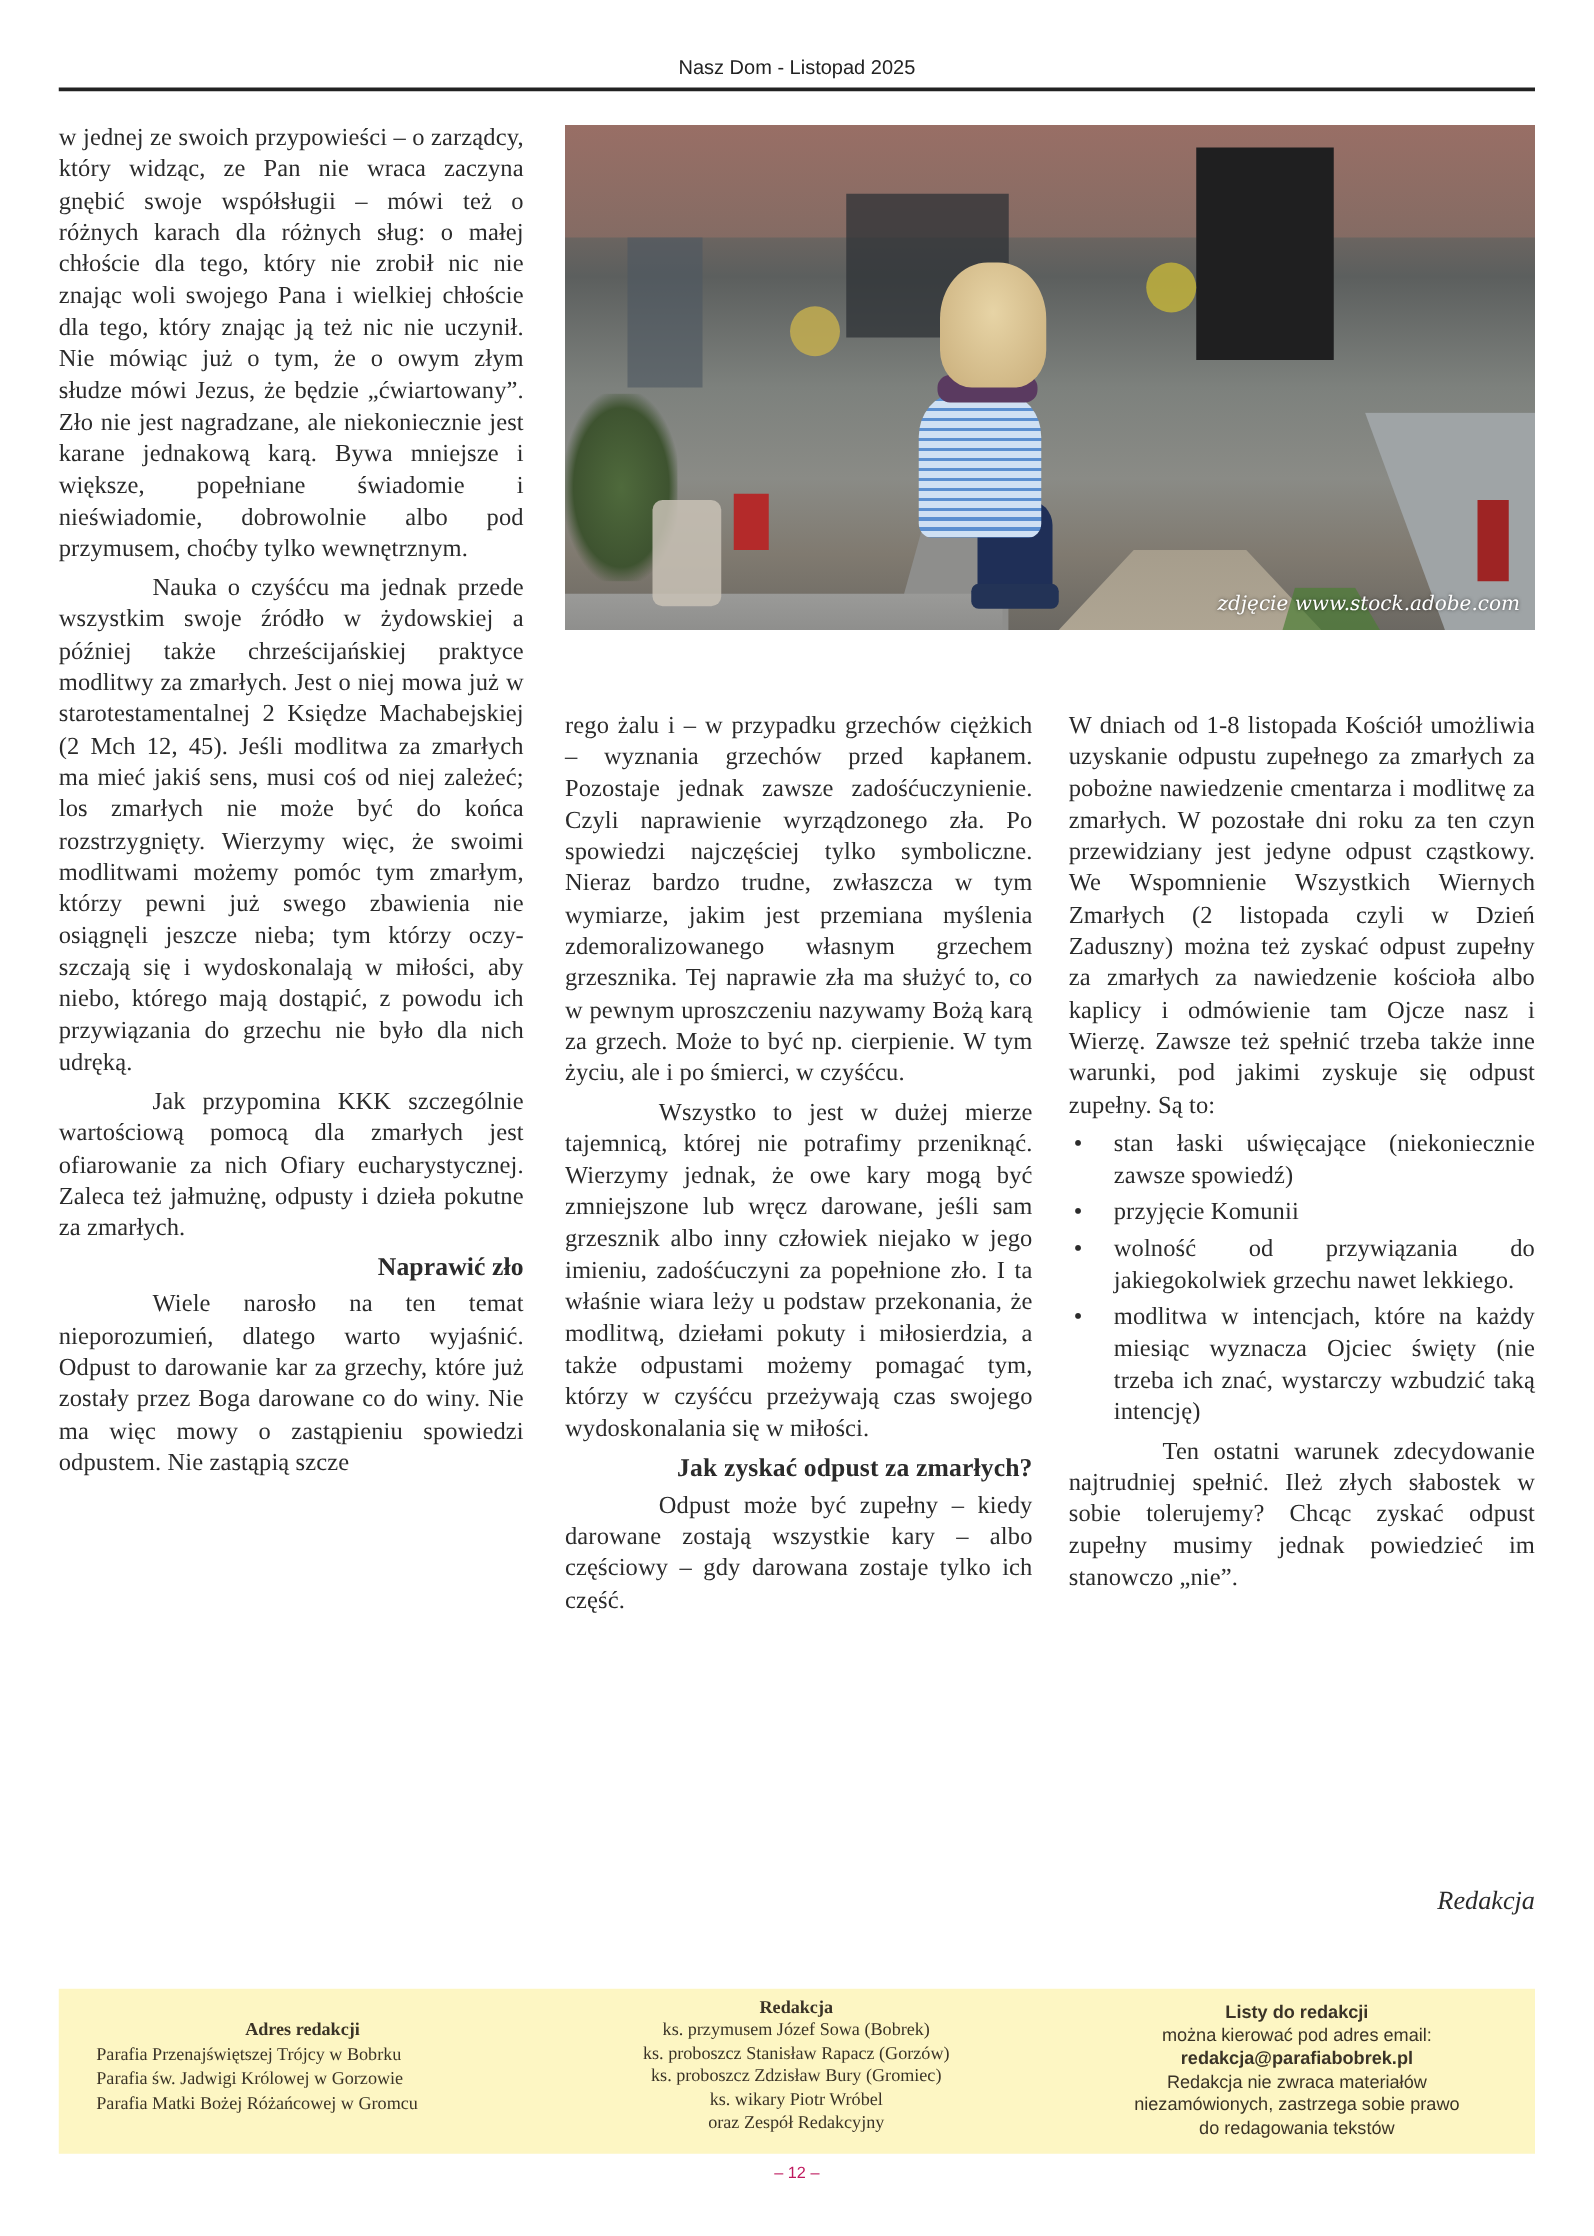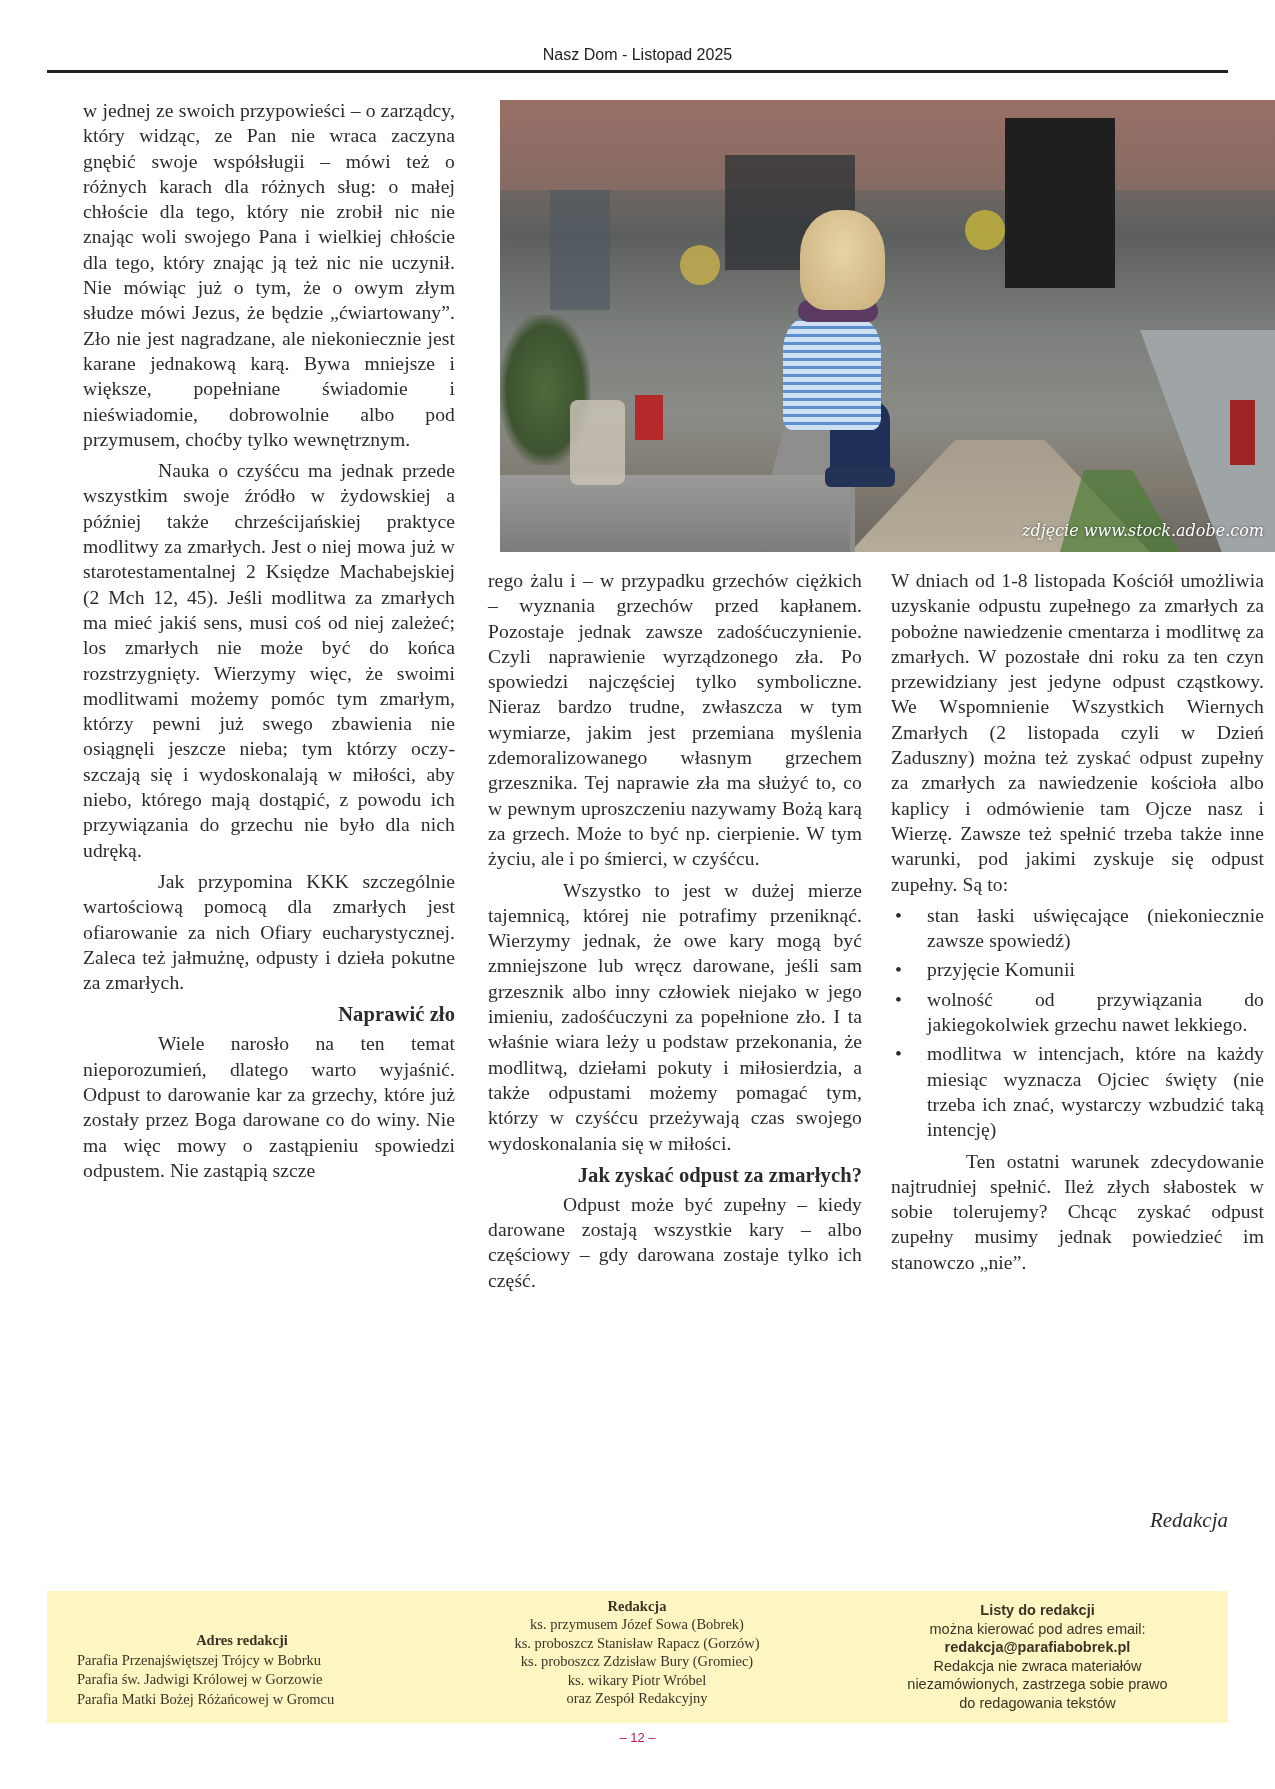--- a/index.html
+++ b/index.html
@@ -4,31 +4,31 @@
 <style>
   html, body { margin: 0; padding: 0; background: #ffffff; }
   body { width: 1275px; height: 1789px; position: relative; overflow: hidden;
          font-family: "DejaVu Serif", "Liberation Serif", serif; color: #2b2b2b; }
 
   .running-head { position: absolute; left: 0; top: 46px; width: 1275px; text-align: center;
     font-family: "Liberation Sans", sans-serif; font-size: 16px; color: #222; }
   .head-rule { position: absolute; left: 47px; top: 70px; width: 1181px; height: 3px; background: #222; }
 
   .col { position: absolute; font-size: 19.6px; line-height: 25.3px; text-align: justify;
-         hyphens: manual; font-family: "Liberation Serif", serif; letter-spacing: 0.1px; margin-left: 36px; }
+         hyphens: manual; font-family: "Liberation Serif", serif; letter-spacing: 0.1px; }
   .col p { margin: 0 0 6px 0; }
   .col p.indent { text-indent: 75px; }
   .col h3 { margin: 0 0 4px 0; font-size: 20.5px; font-weight: bold; line-height: 26px; text-align: right; }
 
   #col-left { left: 47px; top: 98px; width: 372px; }
   #col-mid  { left: 452px; top: 568px; width: 374px; }
   #col-right{ left: 855px; top: 568px; width: 373px; }
 
-  .photo { position: absolute; left: 452px; top: 100px; width: 776px; height: 452px; overflow: hidden;
-    background: linear-gradient(180deg, #8d6a61 0%, #7a6a63 14%, #5c5f5e 30%, #7d817d 52%, #8a8b86 70%, #807a70 85%, #6b6862 100%); margin-left: 48px; }
+  .photo { position: absolute; left: 452px; top: 100px; width: 776px; height: 404px; overflow: hidden;
+    background: linear-gradient(180deg, #8d6a61 0%, #7a6a63 14%, #5c5f5e 30%, #7d817d 52%, #8a8b86 70%, #807a70 85%, #6b6862 100%); }
   .photo .wall { position: absolute; left: 0; top: 0; width: 100%; height: 90px;
     background: linear-gradient(180deg, #9a6f66, #876c64); opacity: .9; }
   .photo .stone1 { position: absolute; left: 225px; top: 55px; width: 130px; height: 115px; background: #2e3135; opacity: .75; }
   .photo .stone2 { position: absolute; left: 505px; top: 18px; width: 110px; height: 170px; background: #1f1f20; }
   .photo .stone3 { position: absolute; left: 50px; top: 90px; width: 60px; height: 120px; background: #4d5660; opacity: .6; }
   .photo .greenery { position: absolute; left: 0; top: 215px; width: 90px; height: 150px; background: radial-gradient(ellipse at center, #4f6a3c 0%, #3e5330 60%, transparent 75%); }
   .photo .flowers { position: absolute; left: 465px; top: 110px; width: 40px; height: 40px; border-radius: 50%; background: #c7b63a; opacity: .8; }
   .photo .flowers2 { position: absolute; left: 180px; top: 145px; width: 40px; height: 40px; border-radius: 50%; background: #c9b24e; opacity: .8; }
   .photo .path { position: absolute; left: 350px; top: 340px; width: 300px; height: 112px;
     background: linear-gradient(180deg, #a69d8c, #b5ab98); clip-path: polygon(35% 0, 65% 0, 100% 100%, 0 100%); }
@@ -53,21 +53,21 @@
   .photo .caption { position: absolute; right: 12px; bottom: 12px; font-family: "DejaVu Serif", serif; font-style: italic;
     font-size: 16px; color: #ffffff; text-shadow: 0 0 3px rgba(0,0,0,.6); }
 
   .signature { position: absolute; right: 47px; top: 1508px; font-family: "Liberation Serif", serif; font-style: italic;
     font-size: 21px; color: #2b2b2b; }
 
   .footer { position: absolute; left: 47px; top: 1591px; width: 1181px; height: 132px; background: #fdf6c3; }
   .fcol { position: absolute; top: 0; text-align: center; color: #3a3326; font-family: "Liberation Serif", serif; }
   .fcol .ftitle { font-weight: bold; }
   #f-left { left: 0; width: 360px; top: 24px; font-size: 14.5px; line-height: 19.5px; text-align: left; padding-left: 30px; }
-  #f-left .ftitle { text-align: center; padding-right: 30px; margin-top: 16px; }
+  #f-left .ftitle { text-align: center; padding-right: 30px; }
   #f-mid { left: 385px; width: 410px; top: 6px; font-size: 14.5px; line-height: 18.4px; }
   #f-right { left: 800px; width: 381px; top: 10px; font-size: 14.5px; line-height: 18.5px; font-family: "Liberation Sans", sans-serif; }
   #f-right .email { font-weight: bold; }
 
   .page-number { position: absolute; left: 0; top: 1730px; width: 1275px; text-align: center;
     font-family: "Liberation Sans", sans-serif; font-size: 13px; color: #be185d; }
   .col ul { list-style: none; margin: 0 0 6px 0; padding: 0; }
   .col li { position: relative; padding-left: 36px; margin-bottom: 4px; }
   .col li::before { content: "•"; position: absolute; left: 4px; top: 0; }
 </style>

